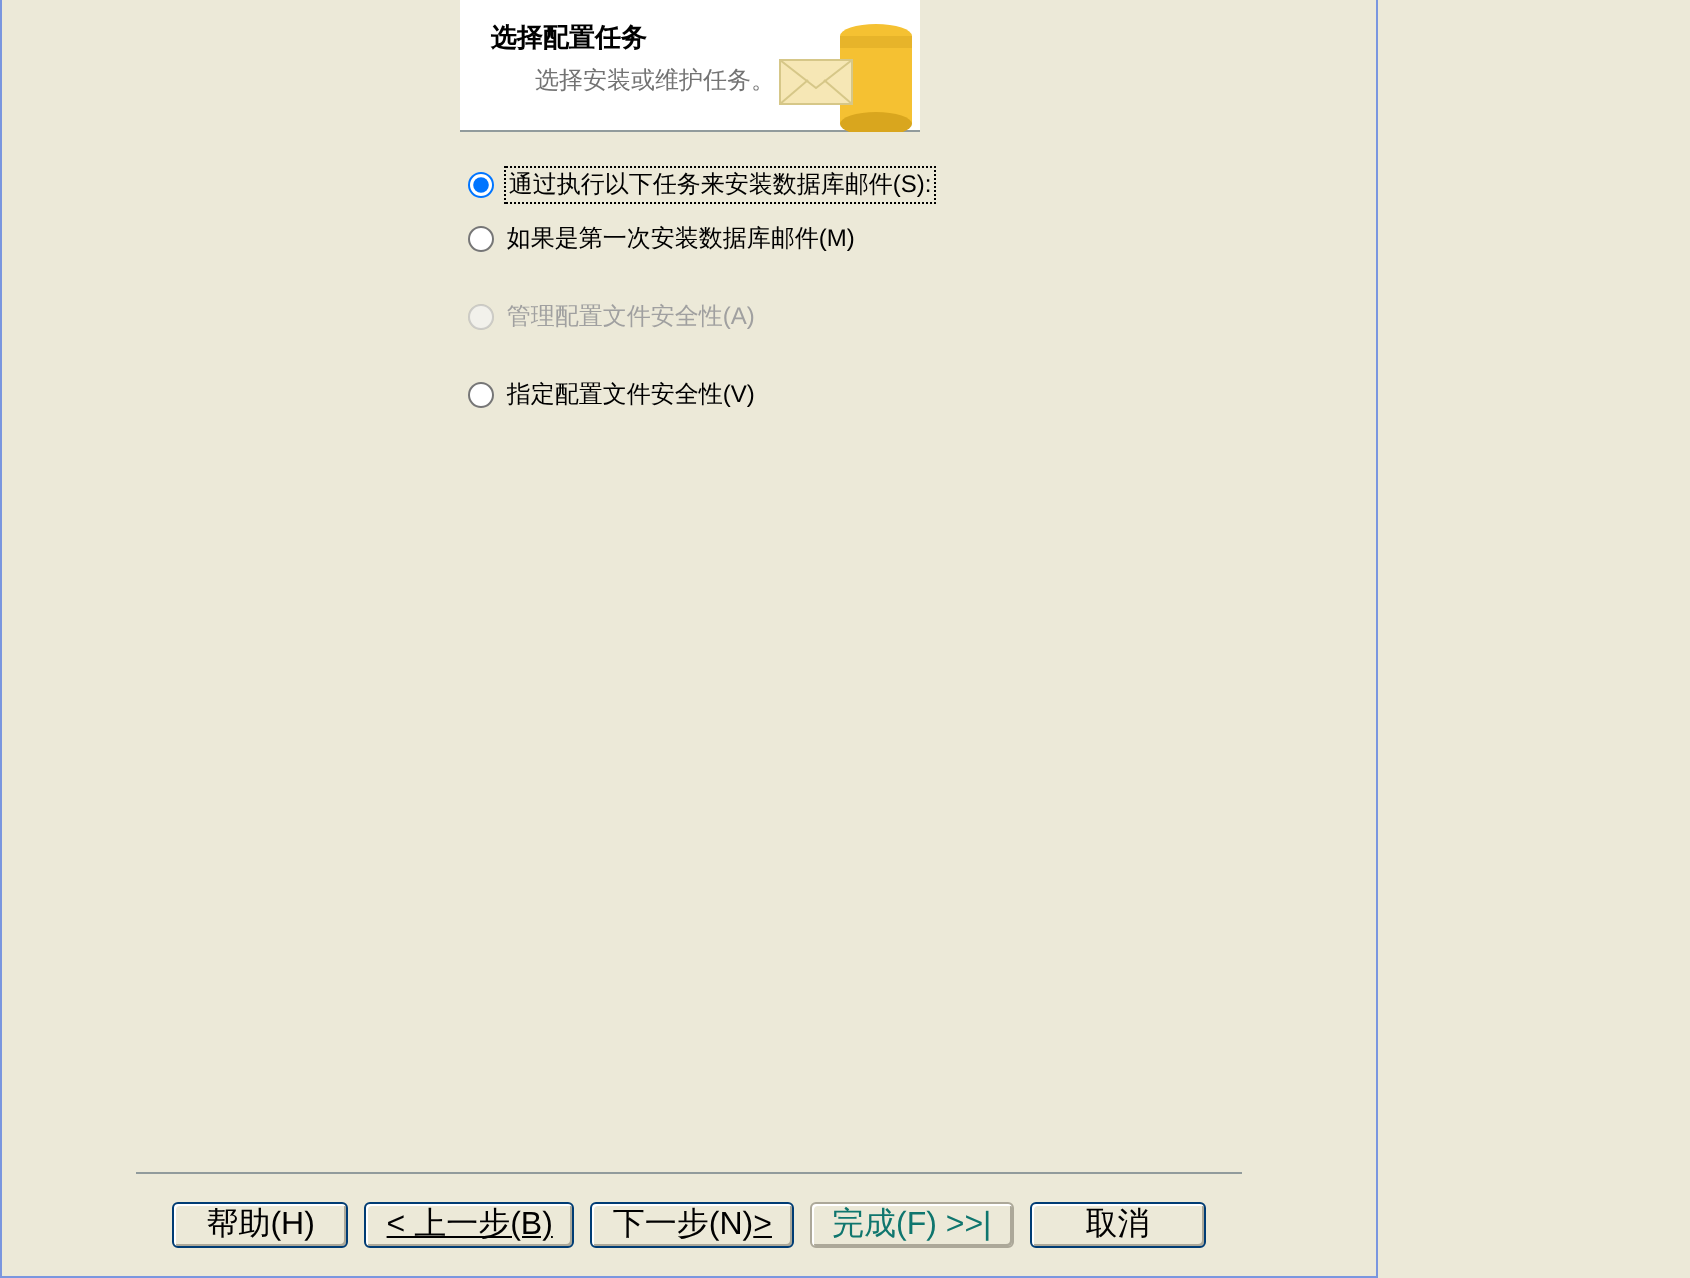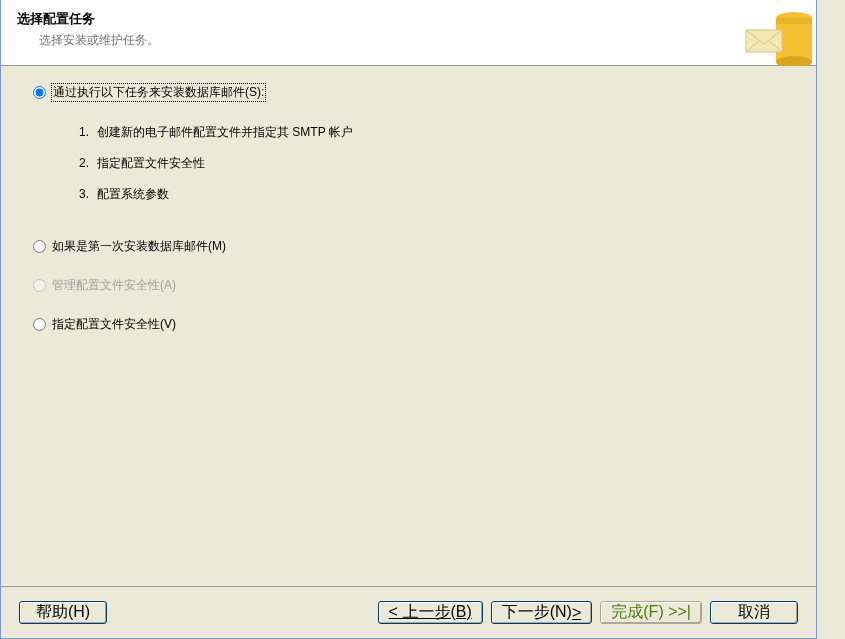--- a/index.html
+++ b/index.html
@@ -5,24 +5,25 @@
   * { box-sizing: border-box; }
   html, body {
     margin: 0; padding: 0;
     width: 845px; height: 639px;
     font-family: "Microsoft YaHei", "SimSun", Tahoma, sans-serif;
     font-size: 12px;
     background: #ece9d8;
     overflow: hidden;
   }
   .wizard {
-    width: 817px; height: 639px;
+    width: 689px; height: 639px;
     display: flex; flex-direction: column;
     border: 1px solid #7a96df;
     border-top: none;
+    align-items: center;
   }
   .header {
     background: #ffffff;
     height: 66px;
     position: relative;
     border-bottom: 1px solid #919b9c;
     display: flex;
   }
   .header-text {
     padding: 10px 0 0 16px;
@@ -93,21 +94,21 @@
     border: 1px solid #003c74;
     border-radius: 3px;
     box-shadow: inset 1px 1px 0 #fff, inset -1px -1px 0 #aca899;
     color: #000;
     display: inline-flex; align-items: center; justify-content: center;
     margin-left: 8px;
     cursor: default;
   }
   .btn.help { margin-left: 0; }
   .btn.disabled {
-    color: #4d7c0f;
+    color: #0f766e;
     border-color: #aca899;
   }
   .arrow { font-family: Arial; text-decoration: underline; }
 </style>
 </head>
 <body>
 
 <div class="wizard">
 
   <div class="header">
@@ -130,25 +131,20 @@
   </div>
 
   <div class="content">
 
     <div class="options">
 
       <label class="option selected">
         <input type="radio" name="task" checked="" style="">
         <span class="lbl">通过执行以下任务来安装数据库邮件(S):</span>
       </label>
-      <ul class="sublist">
-        <li><span class="num">1.</span><span>创建新的电子邮件配置文件并指定其 SMTP 帐户</span></li>
-        <li><span class="num">2.</span><span>指定配置文件安全性</span></li>
-        <li><span class="num">3.</span><span>配置系统参数</span></li>
-      </ul>
 
       <label class="option">
         <input type="radio" name="task" style="">
         <span class="lbl">如果是第一次安装数据库邮件(M)</span>
       </label>
       <div class="gap"></div>
 
       <label class="option disabled">
         <input type="radio" name="task" disabled="" style="">
         <span class="lbl">管理配置文件安全性(A)</span>

